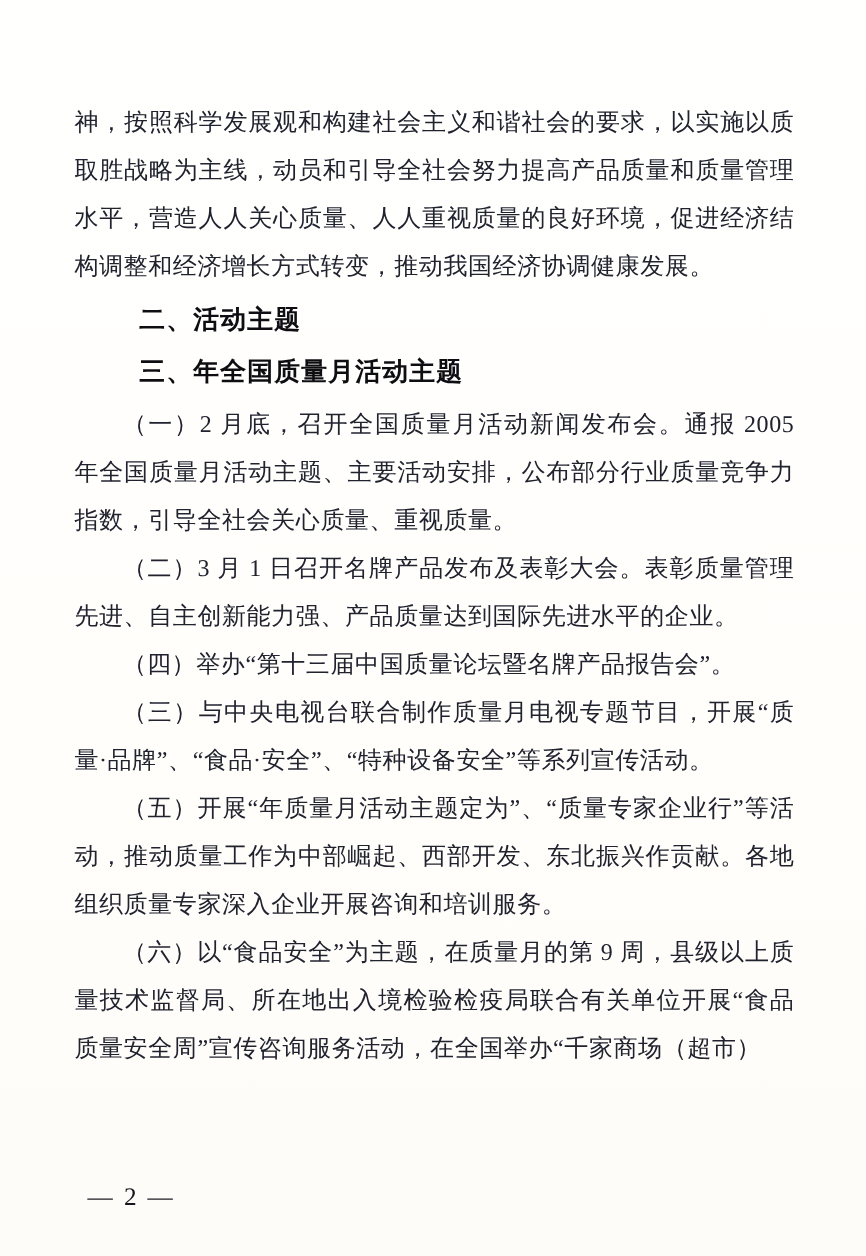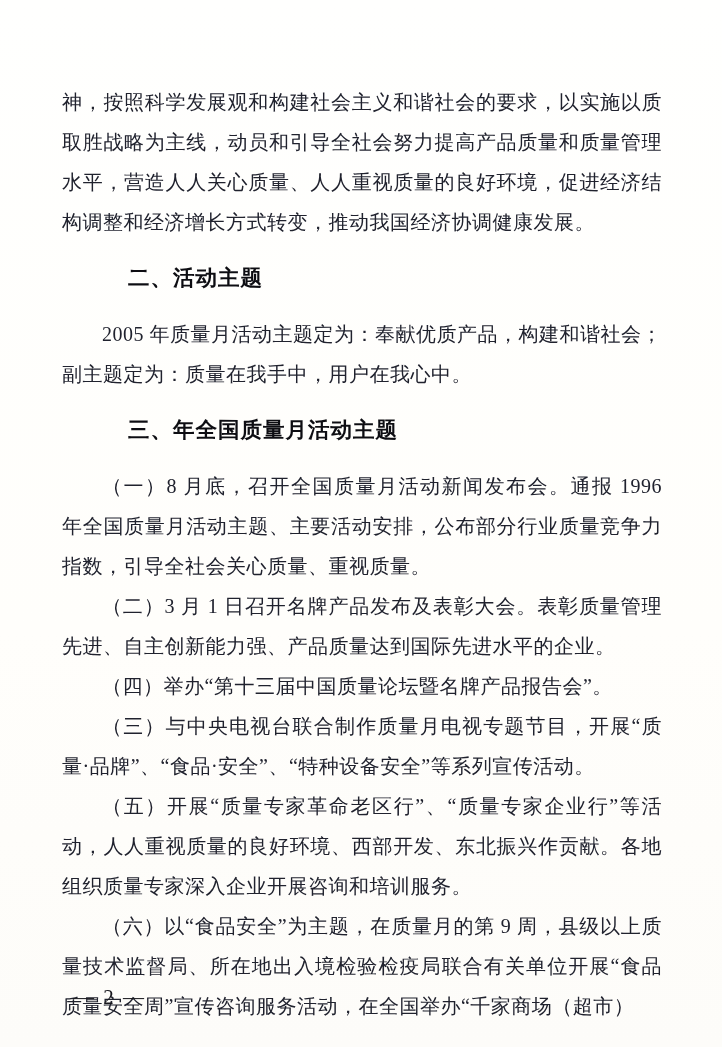--- a/index.html
+++ b/index.html
@@ -40,42 +40,41 @@
     text-indent: 2em;
   }
   .heading {
     font-family: "Liberation Sans", "DejaVu Sans", sans-serif;
     font-weight: bold;
     color: #0d0d12;
     font-size: 21.5px;
     line-height: 40px;
     letter-spacing: 1px;
     padding-left: 50px;
-    margin: 16px;
+    margin: 4px;
   }
   .page-number {
     position: absolute;
     left: 73px;
     top: 985px;
     font-size: 21px;
     letter-spacing: 2px;
     color: #16161c;
     font-family: "Liberation Serif", "DejaVu Serif", serif;
   }
 </style>
 </head>
 <body>
 
 <div class="scan-page">
   <div class="content">
     <p class="block">神，按照科学发展观和构建社会主义和谐社会的要求，以实施以质取胜战略为主线，动员和引导全社会努力提高产品质量和质量管理水平，营造人人关心质量、人人重视质量的良好环境，促进经济结构调整和经济增长方式转变，推动我国经济协调健康发展。</p>
     <h2 class="heading">二、活动主题</h2>
-    <p class="block indent">2005 年质量月活动主题定为：奉献优质产品，构建和谐社会；副主题定为：质量在我手中，用户在我心中。</p>
     <h2 class="heading">三、年全国质量月活动主题</h2>
-    <p class="block indent">（一）8 月底，召开全国质量月活动新闻发布会。通报 1996 年全国质量月活动主题、主要活动安排，公布部分行业质量竞争力指数，引导全社会关心质量、重视质量。</p>
+    <p class="block indent">（一）2 月底，召开全国质量月活动新闻发布会。通报 2005 年全国质量月活动主题、主要活动安排，公布部分行业质量竞争力指数，引导全社会关心质量、重视质量。</p>
     <p class="block indent">（二）3 月 1 日召开名牌产品发布及表彰大会。表彰质量管理先进、自主创新能力强、产品质量达到国际先进水平的企业。</p>
     <p class="block indent">（四）举办“第十三届中国质量论坛暨名牌产品报告会”。</p>
     <p class="block indent">（三）与中央电视台联合制作质量月电视专题节目，开展“质量·品牌”、“食品·安全”、“特种设备安全”等系列宣传活动。</p>
-    <p class="block indent">（五）开展“质量专家革命老区行”、“质量专家企业行”等活动，人人重视质量的良好环境、西部开发、东北振兴作贡献。各地组织质量专家深入企业开展咨询和培训服务。</p>
+    <p class="block indent">（五）开展“年质量月活动主题定为”、“质量专家企业行”等活动，推动质量工作为中部崛起、西部开发、东北振兴作贡献。各地组织质量专家深入企业开展咨询和培训服务。</p>
     <p class="block indent">（六）以“食品安全”为主题，在质量月的第 9 周，县级以上质量技术监督局、所在地出入境检验检疫局联合有关单位开展“食品质量安全周”宣传咨询服务活动，在全国举办“千家商场（超市）</p>
   </div>
   <div class="page-number">— 2 —</div>
 </div>
 
 </body></html>

